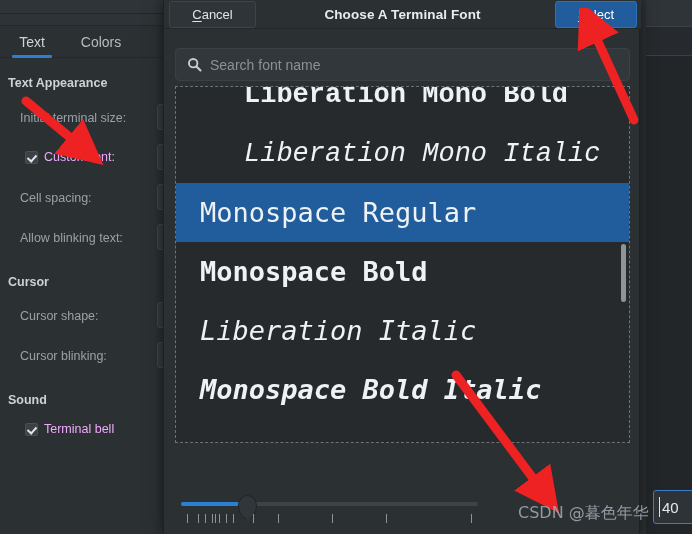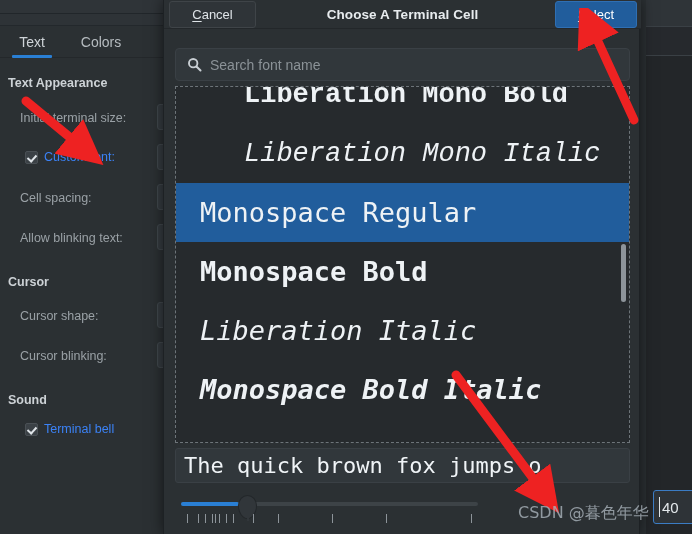--- a/index.html
+++ b/index.html
@@ -58,21 +58,21 @@
     font-size: 12.5px; font-weight: bold; color: #cdd2d6;
   }
   .row-label {
     position: absolute; left: 20px;
     font-size: 12.5px; color: #9aa1a6;
     white-space: nowrap;
   }
   .checkrow {
     position: absolute; left: 25px;
     display: flex; align-items: center; gap: 6px;
-    font-size: 12.5px; color: #3b82f6;
+    font-size: 12.5px; color: #f0abfc;
     white-space: nowrap;
   }
   .cbx {
     width: 13px; height: 13px; border-radius: 2px;
     background: #3b4146; border: 1px solid #4a5055;
     position: relative; flex: 0 0 auto;
   }
   .cbx.on::after {
     content: "";
     position: absolute; left: 3px; top: 1px;
@@ -311,21 +311,21 @@
   <div class="bg-right-top"></div>
   <div class="bg-right"></div>
   <div class="bg-right-sep"></div>
   <div class="bg-right-sep2"></div>
   <div class="bg-right-panel"></div>
   <div class="bg-left-strip"></div>
 
   <div class="dialog">
 
     <div class="dlg-header">
-      <div class="dlg-title">Choose A Terminal Cell</div>
+      <div class="dlg-title">Choose A Terminal Font</div>
       <div class="btn" id="cancel-button">
         <span class="acckey">C</span>
           <span>ancel</span>
       </div>
       <div class="btn" id="select-button">
         <span class="acckey">S</span>
           <span>elect</span>
       </div>
     </div>
 
@@ -356,23 +356,20 @@
         </div>
         <div class="list-item">
           <span class="f-dj sz28 bold ital">Monospace Bold Italic</span>
         </div>
       </div>
       <div class="list-scroll">
         <div class="list-thumb"></div>
       </div>
     </div>
 
-    <div class="preview">
-      <span>The quick brown fox jumps o</span>
-    </div>
 
     <div class="slider">
       <div class="track"></div>
       <div class="track-fill"></div>
       <div class="knob"></div>
       <div class="ticks">
         <span class="tick" style="left:6px"></span>
         <span class="tick" style="left:17px"></span>
         <span class="tick" style="left:24px"></span>
         <span class="tick" style="left:31px"></span>

